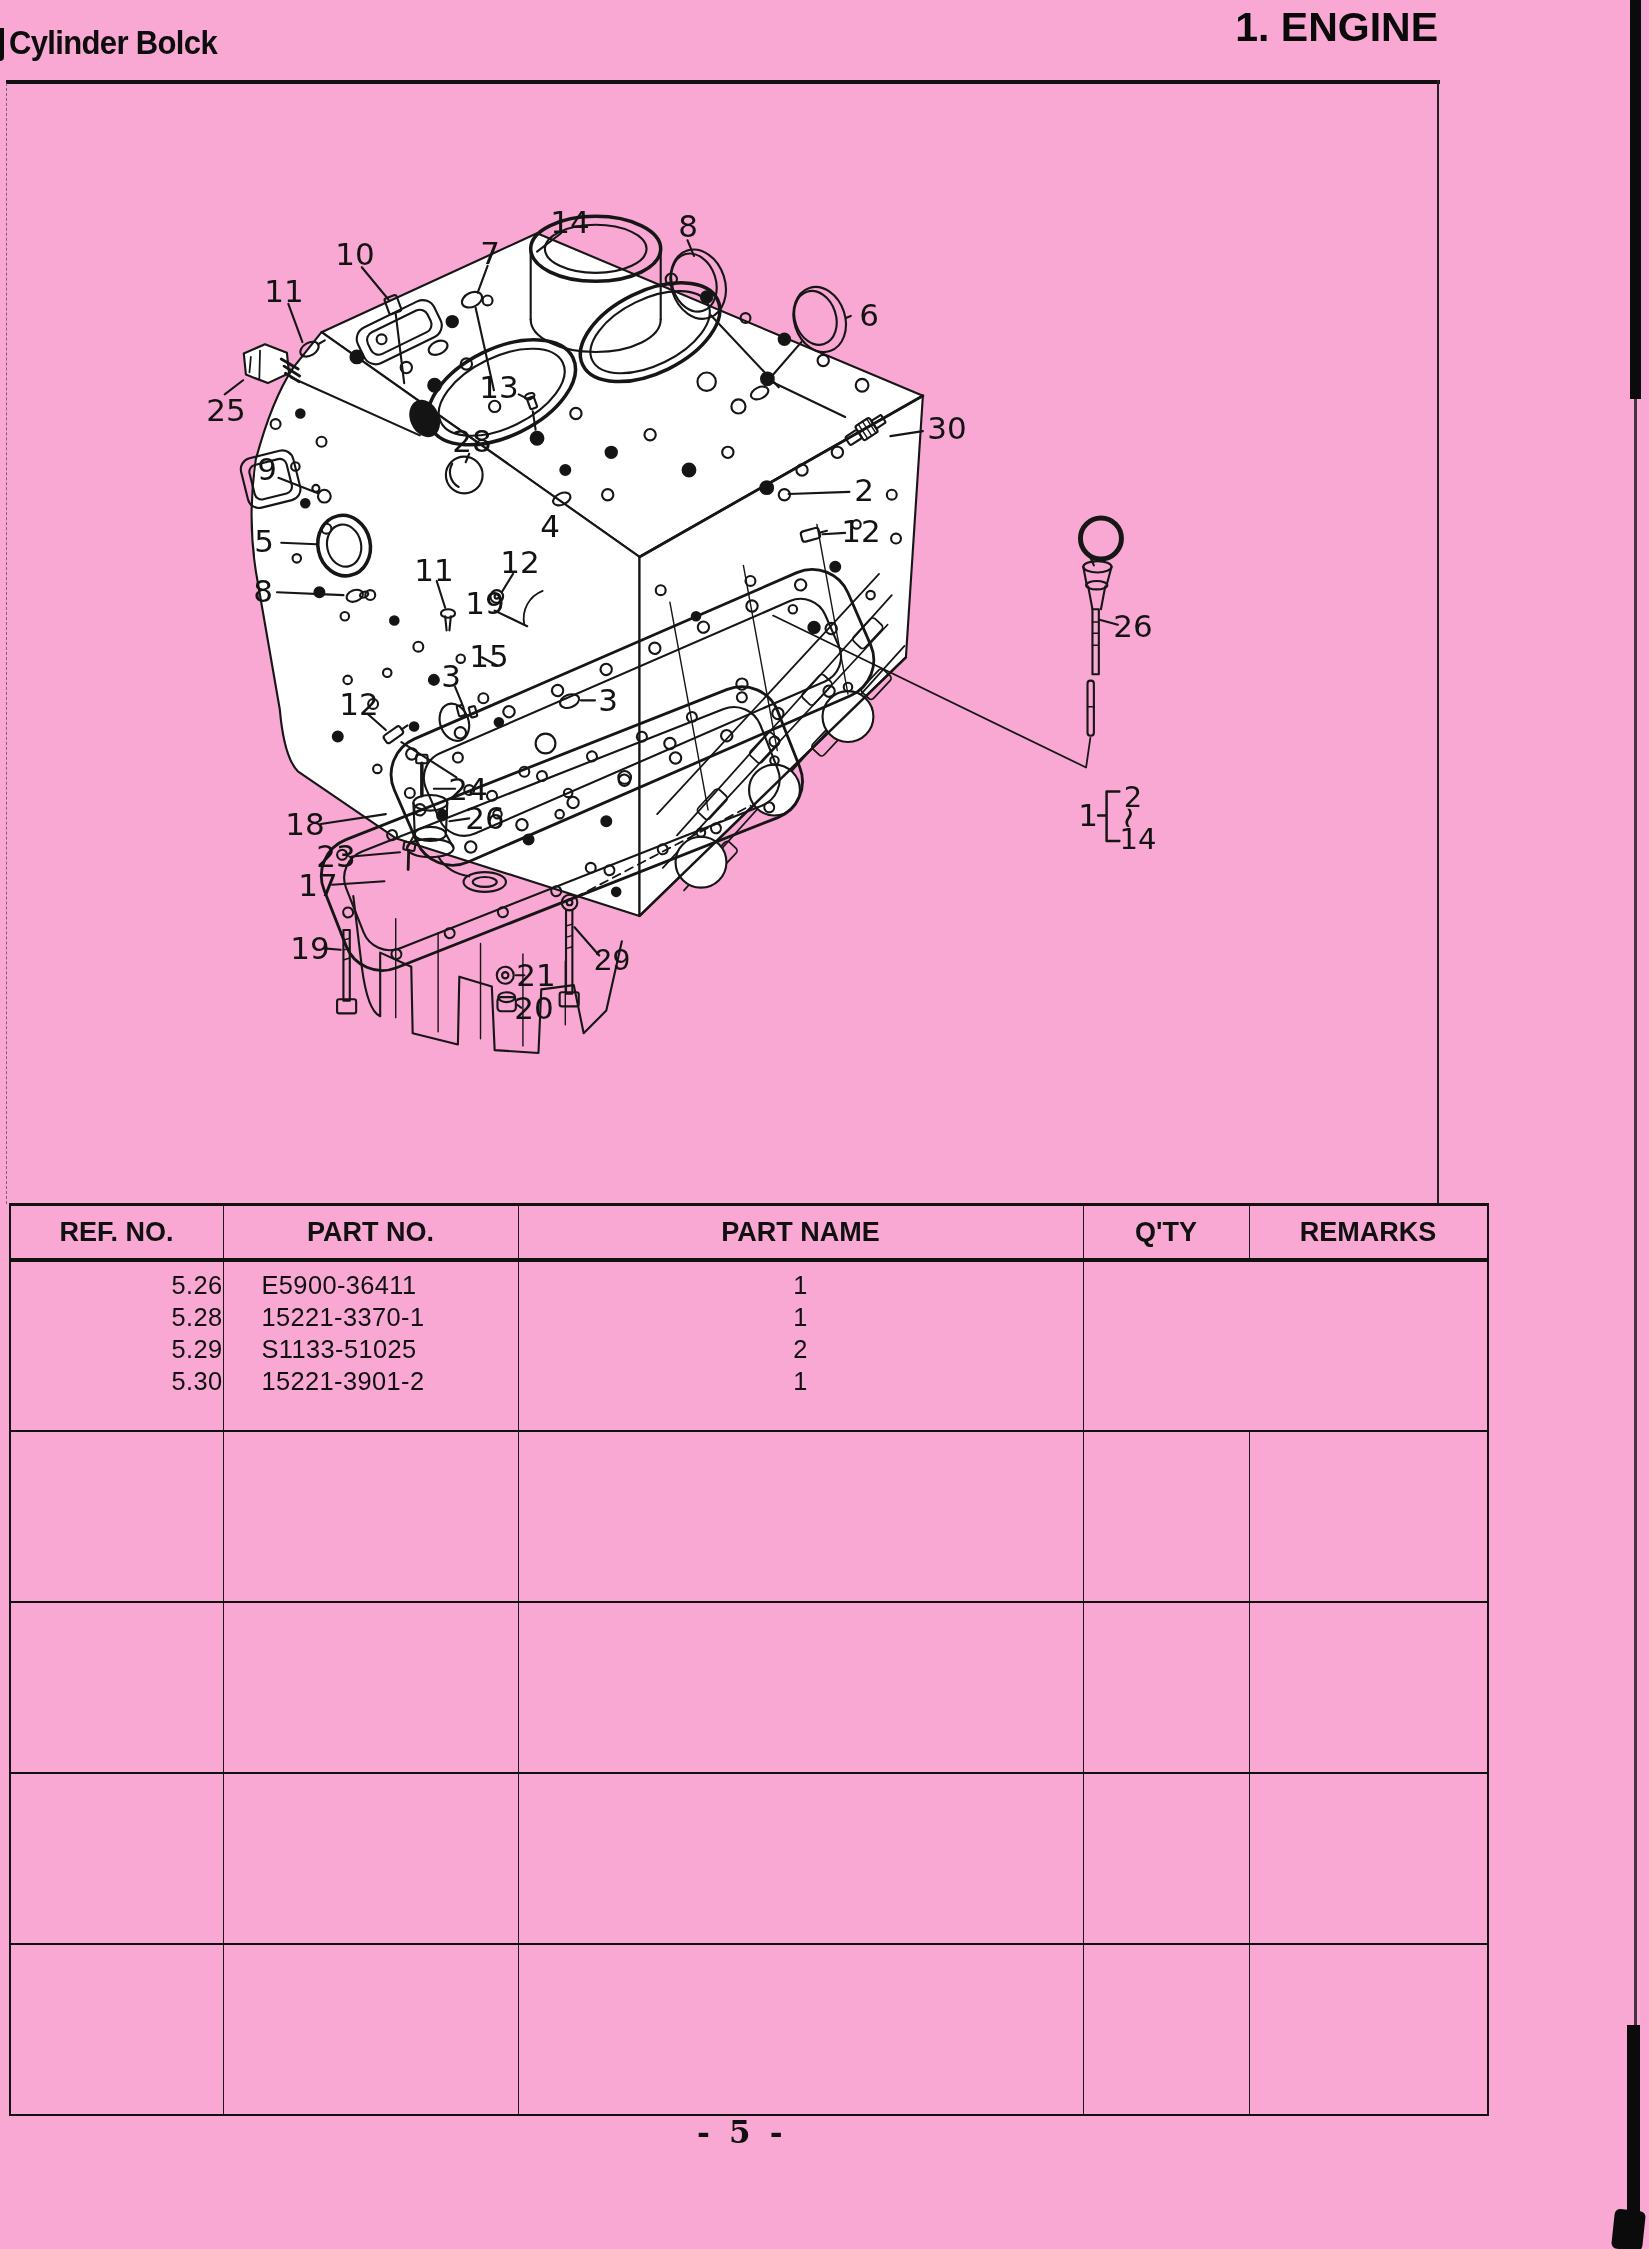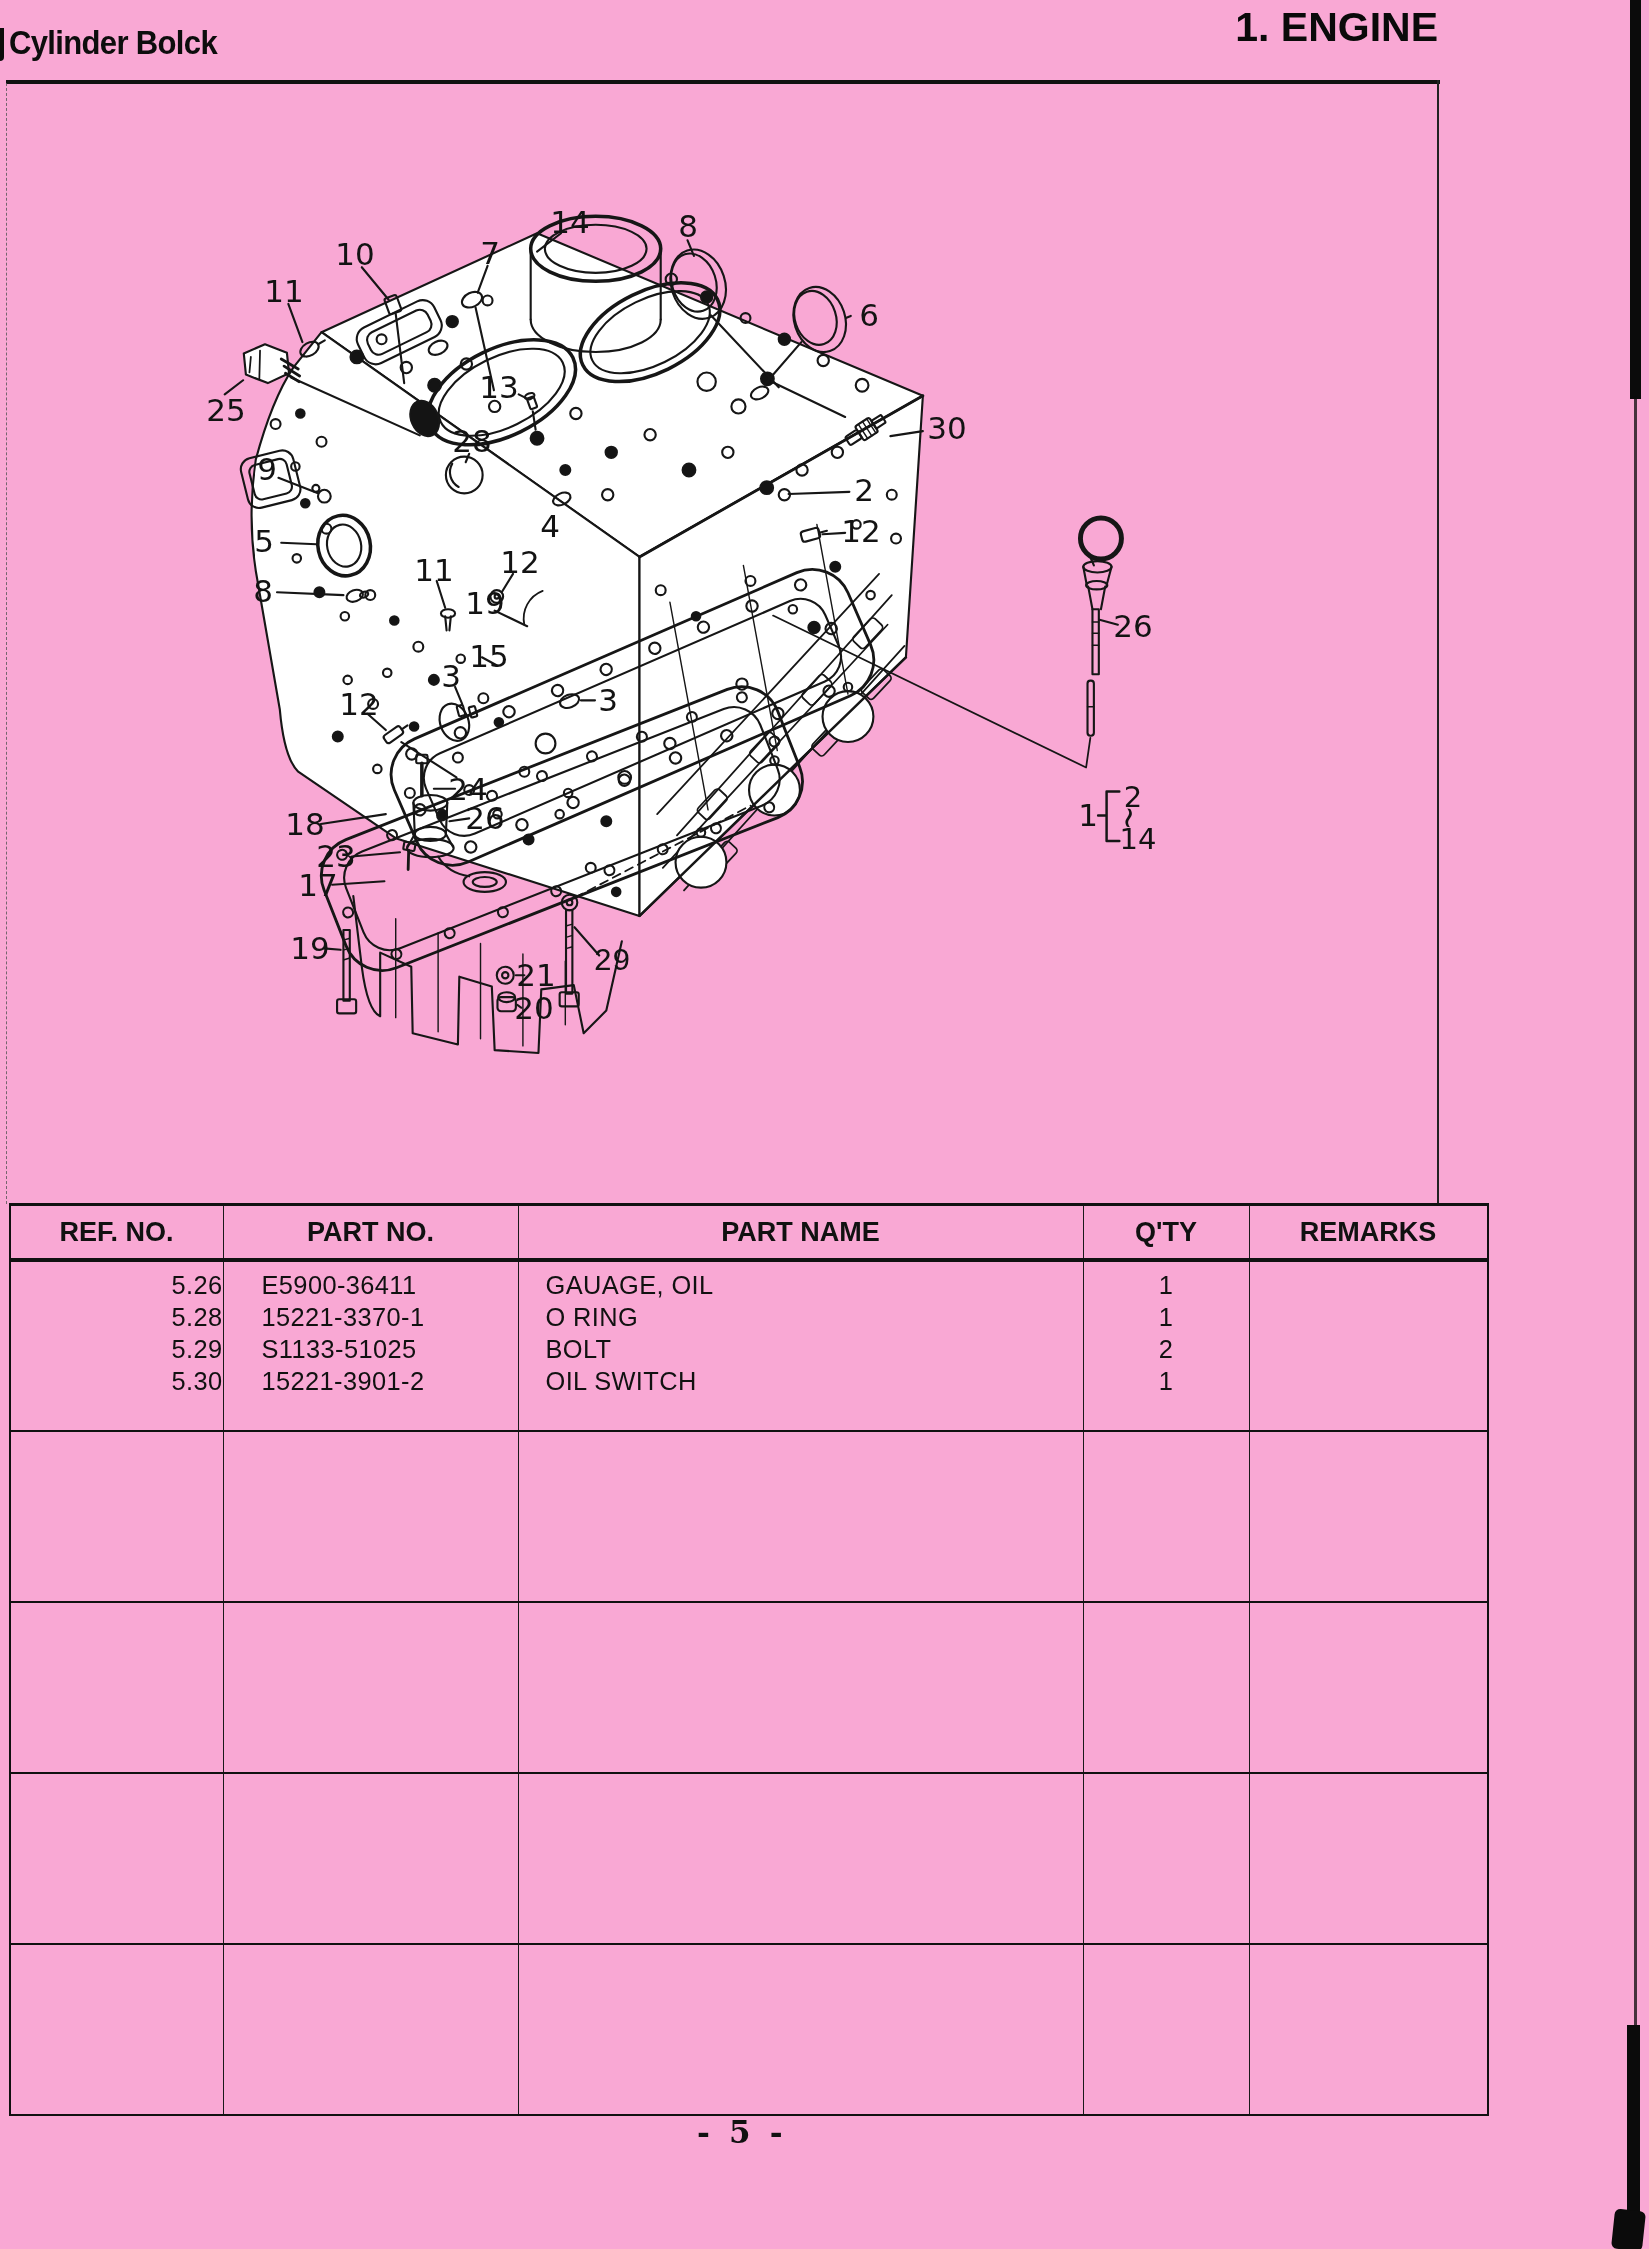--- a/index.html
+++ b/index.html
@@ -473,28 +473,20 @@
           </div>
         </div>
         <div class="tcell c1">
           <div class="lines">
             <div class="ln">E5900-36411</div>
             <div class="ln">15221-3370-1</div>
             <div class="ln">S1133-51025</div>
             <div class="ln">15221-3901-2</div>
           </div>
         </div>
-        <div class="tcell c2">
-          <div class="lines">
-            <div class="ln">GAUAGE, OIL</div>
-            <div class="ln">O RING</div>
-            <div class="ln">BOLT</div>
-            <div class="ln">OIL SWITCH</div>
-          </div>
-        </div>
         <div class="tcell c3">
           <div class="lines">
             <div class="ln">1</div>
             <div class="ln">1</div>
             <div class="ln">2</div>
             <div class="ln">1</div>
           </div>
         </div>
         <div class="tcell c4">
           <div class="lines">

